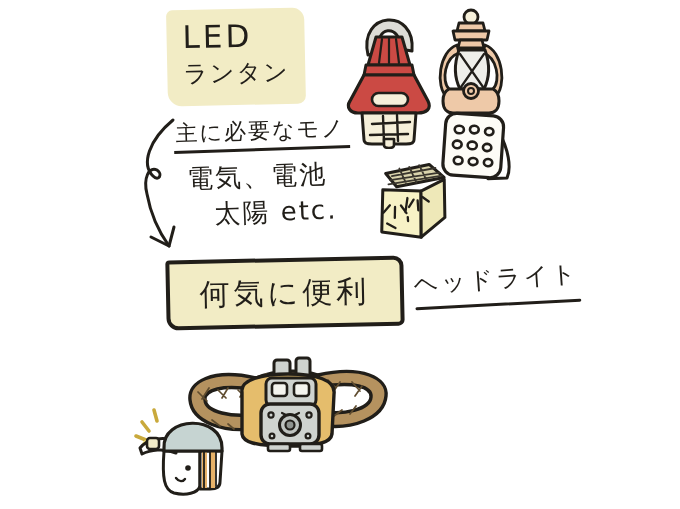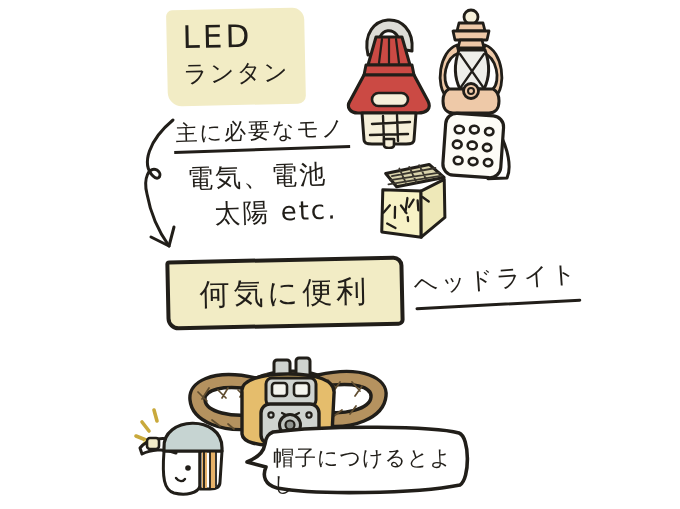--- a/index.html
+++ b/index.html
@@ -168,20 +168,14 @@
       <rect x="80" y="56" width="5" height="36" fill="#e7b269"></rect>
       <path d="M74,56 L74,92 M80,56 L80,92 M86,56 L86,90" fill="none" stroke="#211e19" stroke-width="1.8"></path>
       <path d="M10,52 C18,42 36,40 46,46 L46,57 C34,52 20,54 12,58 Z" fill="#ffffff" stroke="#211e19" stroke-width="3"></path>
       <rect x="17" y="42" width="12" height="11" rx="3" fill="#f3ecc8" stroke="#211e19" stroke-width="2.6"></rect>
       <path d="M34,52 C32,20 92,18 92,52 L92,55 L34,55 Z" fill="#c6d4d2" stroke="#211e19" stroke-width="3.2"></path>
       <circle cx="58" cy="72" r="2.8" fill="#211e19"></circle>
       <path d="M46,82 C49,86 53,86 55,83" fill="none" stroke="#211e19" stroke-width="2.4"></path>
     </g>
   </svg>
 
-  <div class="abs bubble">
-    <svg width="238" height="78" viewBox="0 0 238 78">
-      <path d="M36,10 C92,3 196,4 222,11 C233,15 233,57 223,63 C178,72 76,73 40,66 C28,63 25,54 29,45 L10,40 C24,34 27,28 28,22 C29,15 31,12 36,10 Z" fill="#ffffff" stroke="#211e19" stroke-width="3.6" stroke-linejoin="round"></path>
-    </svg>
-    <div class="txt hand">帽子につけるとよし</div>
-  </div>
 
 </div>
 
 </body></html>

